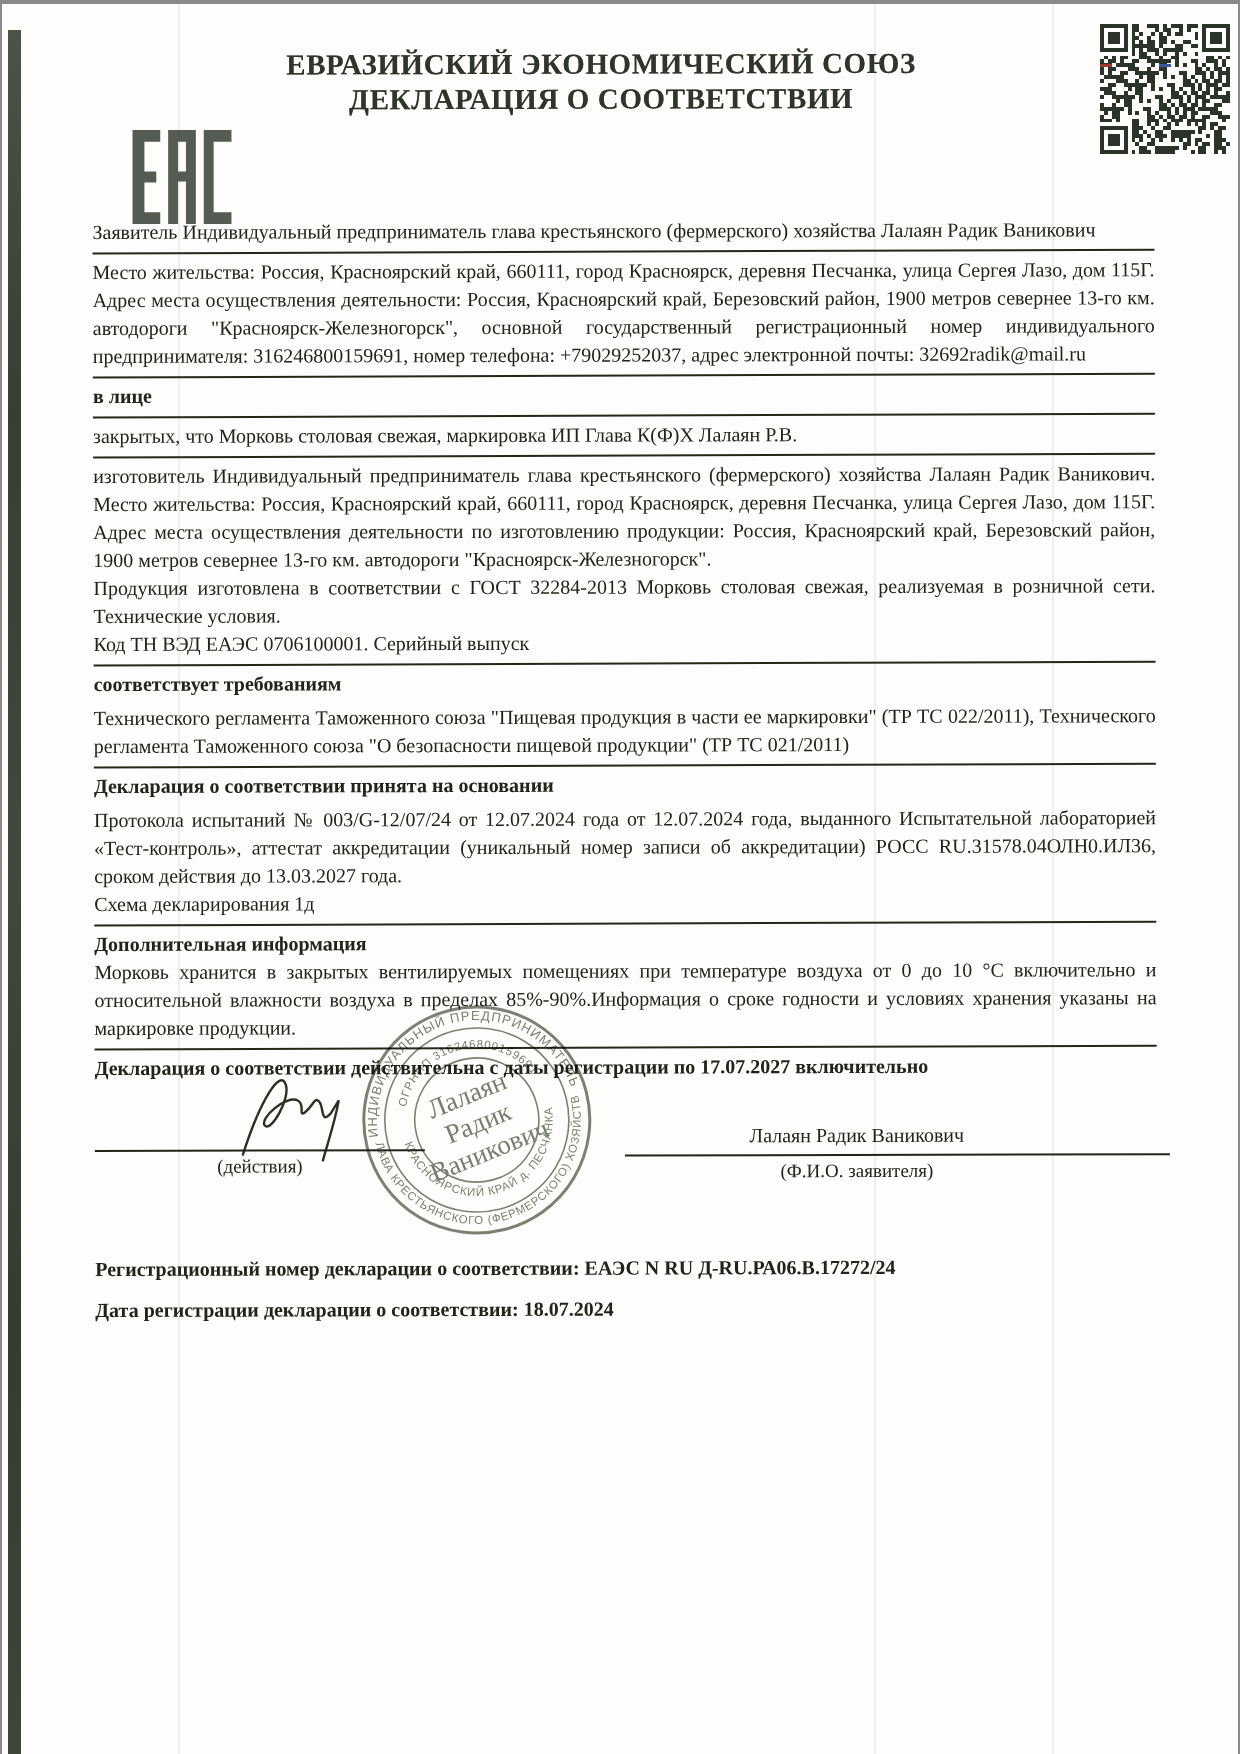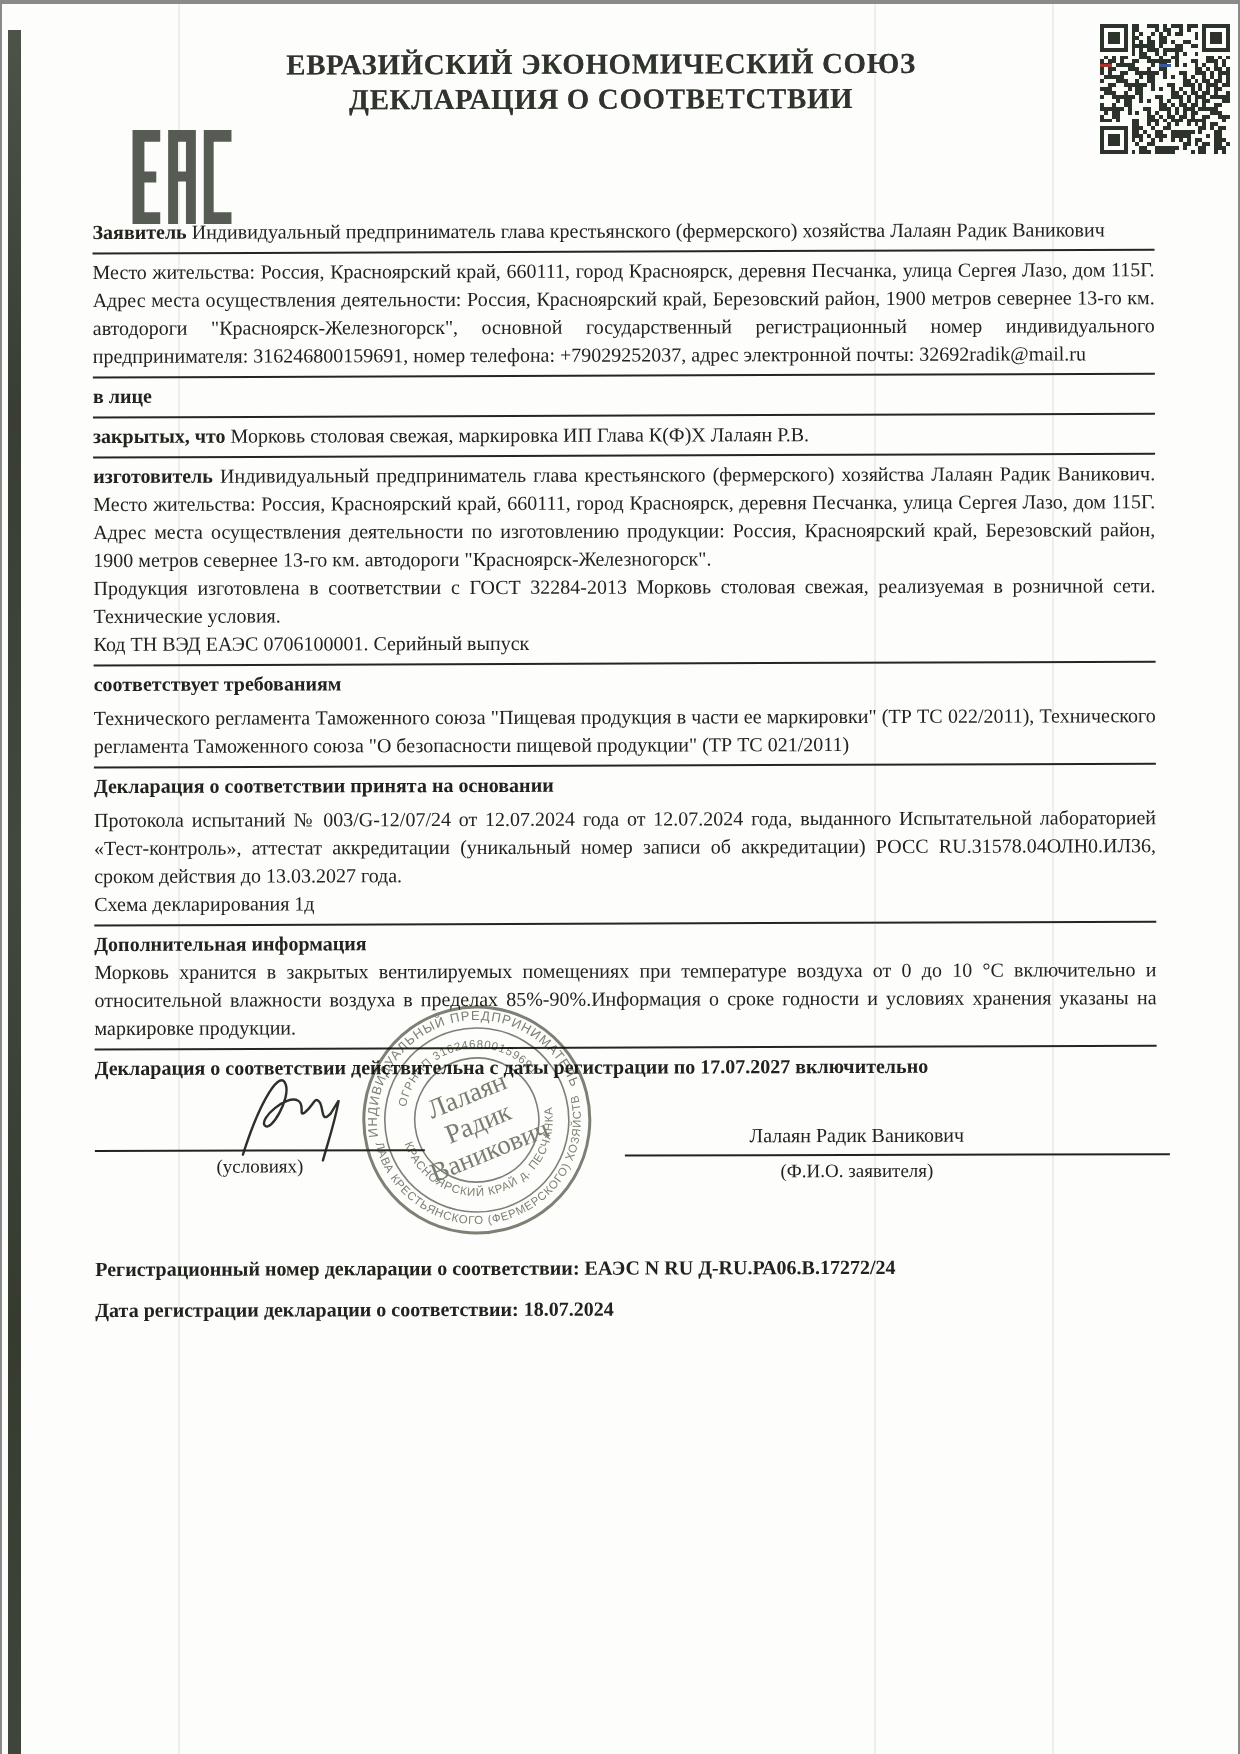--- a/index.html
+++ b/index.html
@@ -16,21 +16,21 @@
   .sl1{left:176px}.sl2{left:872px}.sl3{left:1050px}
 
   .content{position:absolute;left:90px;top:44px;width:1062px;
     transform:rotate(-0.15deg);transform-origin:top left;}
 
   .title{ text-align:center;padding-right:44px;font-weight:bold;
     font-size:29px;line-height:35px;letter-spacing:.6px;color:#2f342c;
     text-shadow:0 0 .6px rgba(47,52,44,.55);}
   .para{margin:0;font-size:20px;line-height:28px;text-align:justify;}
   .nojust{text-align:left;}
-  .lbl{font-weight:bold;}
+  .lbl{font-weight:normal;}
   .boldline{font-weight:bold;}
   .rule{height:2px;background:#26261f;margin:6px 0 4px;transform:rotate(-0.06deg);}
   .rb4{margin-bottom:4px;}.mt6{margin-top:6px}.mt100{margin-top:100px}
 
   
   .eac{position:absolute;left:130px;top:126px;width:100px;height:94px;opacity:.88;}
   .qr{position:absolute;left:1098px;top:20px;width:130px;height:130px;}
   .qr path,.qr rect{shape-rendering:crispEdges;}
 
   
@@ -156,21 +156,21 @@
           <text class="ring ring-sm"><textPath href="#arcBotInner" startOffset="50%" text-anchor="middle">КРАСНОЯРСКИЙ КРАЙ д. ПЕСЧАНКА</textPath></text>
           <g class="stamp-name" text-anchor="middle" transform="rotate(-8 118 118)">
             <text x="118" y="100">Лалаян</text>
             <text x="118" y="130">Радик</text>
             <text x="118" y="160">Ваникович</text>
           </g>
         </g>
       </svg>
 
       <div class="sig-line sig-line-left"></div>
-      <div class="cap cap-sign">(условиях)</div>
+      <div class="cap cap-sign">(действия)</div>
 
       <div class="fio-name">Лалаян Радик Ваникович</div>
       <div class="sig-line sig-line-right"></div>
       <div class="cap cap-fio">(Ф.И.О. заявителя)</div>
     </div>
 
     <p class="footer-line f1">Регистрационный номер декларации о соответствии: ЕАЭС N RU Д-RU.РА06.В.17272/24</p>
     <p class="footer-line f2">Дата регистрации декларации о соответствии: 18.07.2024</p>
 
   </div>

